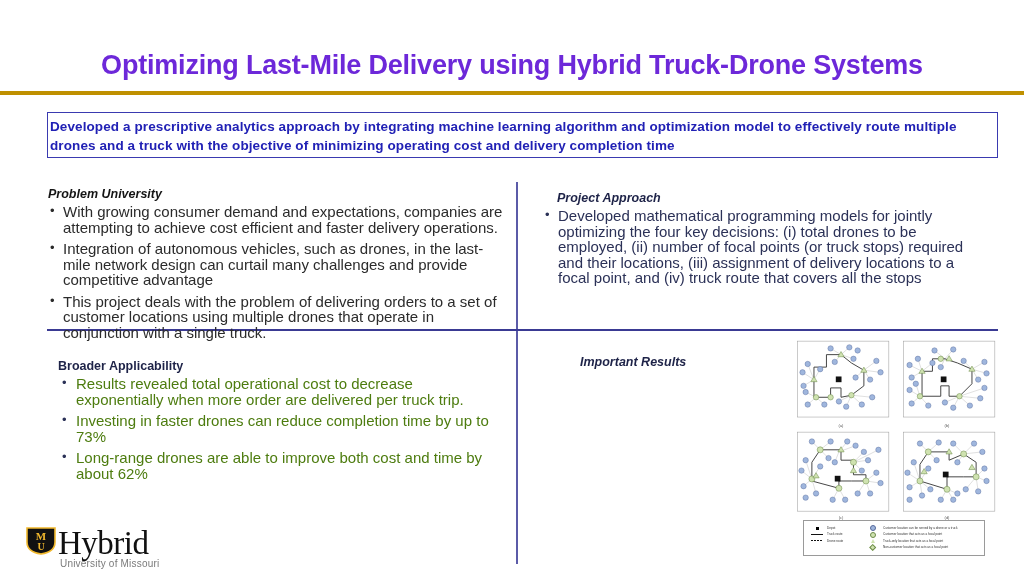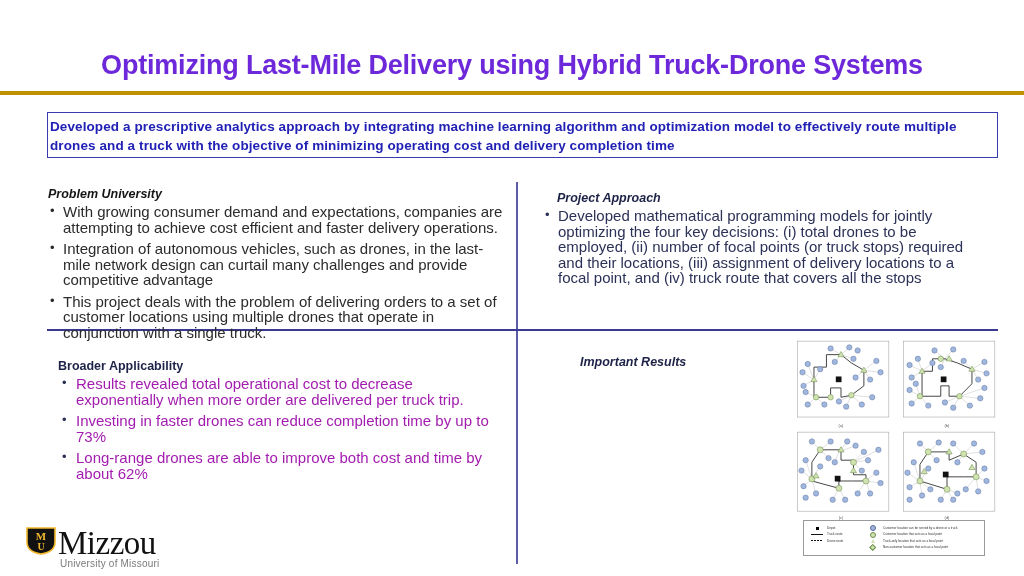--- a/index.html
+++ b/index.html
@@ -85,21 +85,21 @@
 
   
   #q-approach{left:536px;top:191px;width:428px;}
   #q-approach .q-head{font-style:italic;color:#1E2348;margin-left:21px;}
   #q-approach ul.bullets li{color:#2b3157;padding-left:22px;}
   #q-approach ul.bullets li:before{left:9px;color:#2b3157;}
 
   
   #q-broader{left:58px;top:351px;width:445px;margin-top:8px;}
   #q-broader .q-head{color:#1E2348;}
-  #q-broader ul.bullets li{color:#a21caf;padding-left:18px;}
+  #q-broader ul.bullets li{color:#4d7c0f;padding-left:18px;}
   #q-broader ul.bullets li:before{left:4px;color:#2b3157;}
 
   
   #q-results{left:536px;top:355px;width:250px;margin-left:44px;}
   #q-results .q-head{font-style:italic;color:#1E2348;}
   #q-results ul.bullets li{color:#2b3157;padding-left:22px;margin-bottom:3px;}
   #q-results ul.bullets li:before{left:10px;color:#2b3157;}
 
   
   .figure{
@@ -497,17 +497,17 @@
       </div>
     </div>
   </div>
 
   <div class="logo">
     <svg class="logo-shield" viewBox="0 0 30 28">
       <path d="M1 1 H29 V15 Q29 25 15 27 Q1 25 1 15 Z" fill="#111" stroke="#F1B82D" stroke-width="1.6"></path>
       <text x="15" y="13" font-family="Liberation Serif, serif" font-size="11" font-weight="bold" fill="#F1B82D" text-anchor="middle">M</text>
       <text x="15" y="23" font-family="Liberation Serif, serif" font-size="10" font-weight="bold" fill="#F1B82D" text-anchor="middle">U</text>
     </svg>
-    <div class="logo-word">Mizzou</div>
+    <div class="logo-word">Hybrid</div>
     <div class="logo-sub">University of Missouri</div>
   </div>
 
 </div>
 
 </body></html>

